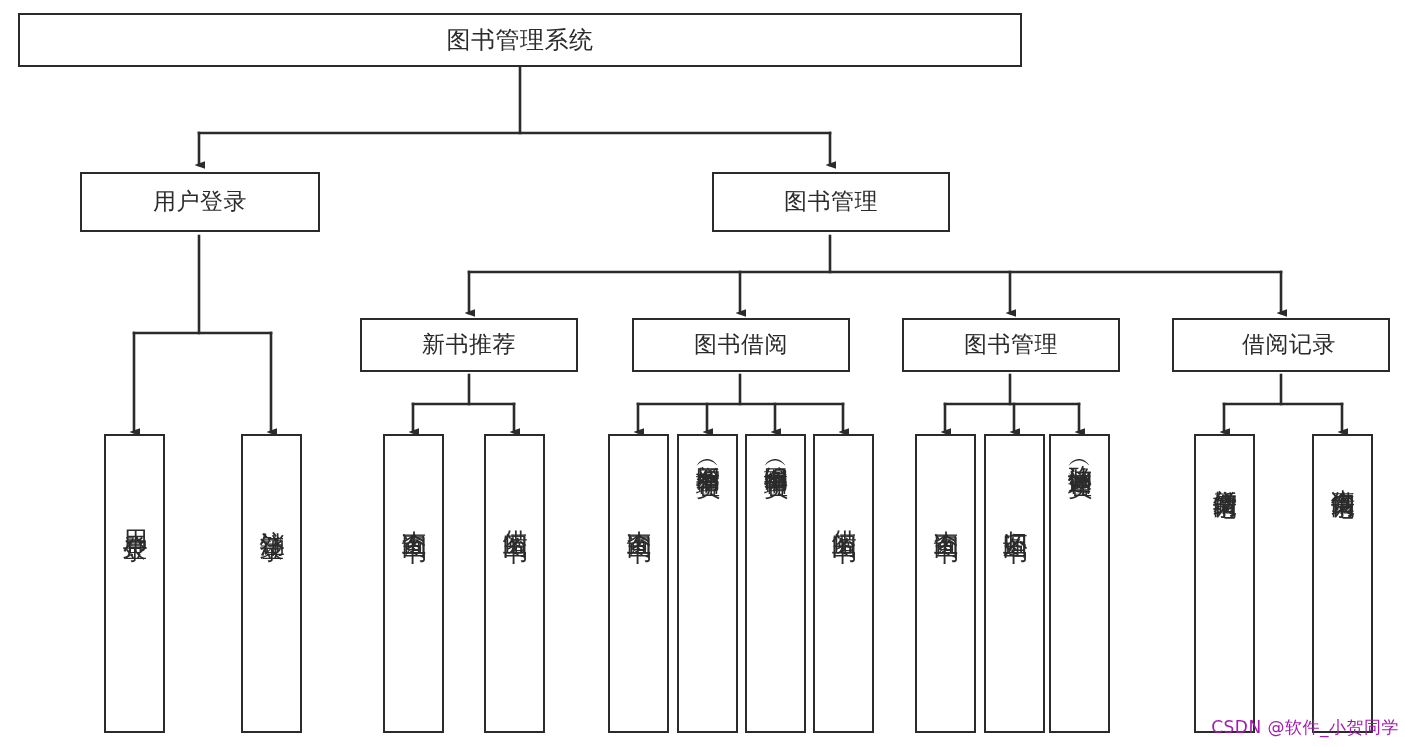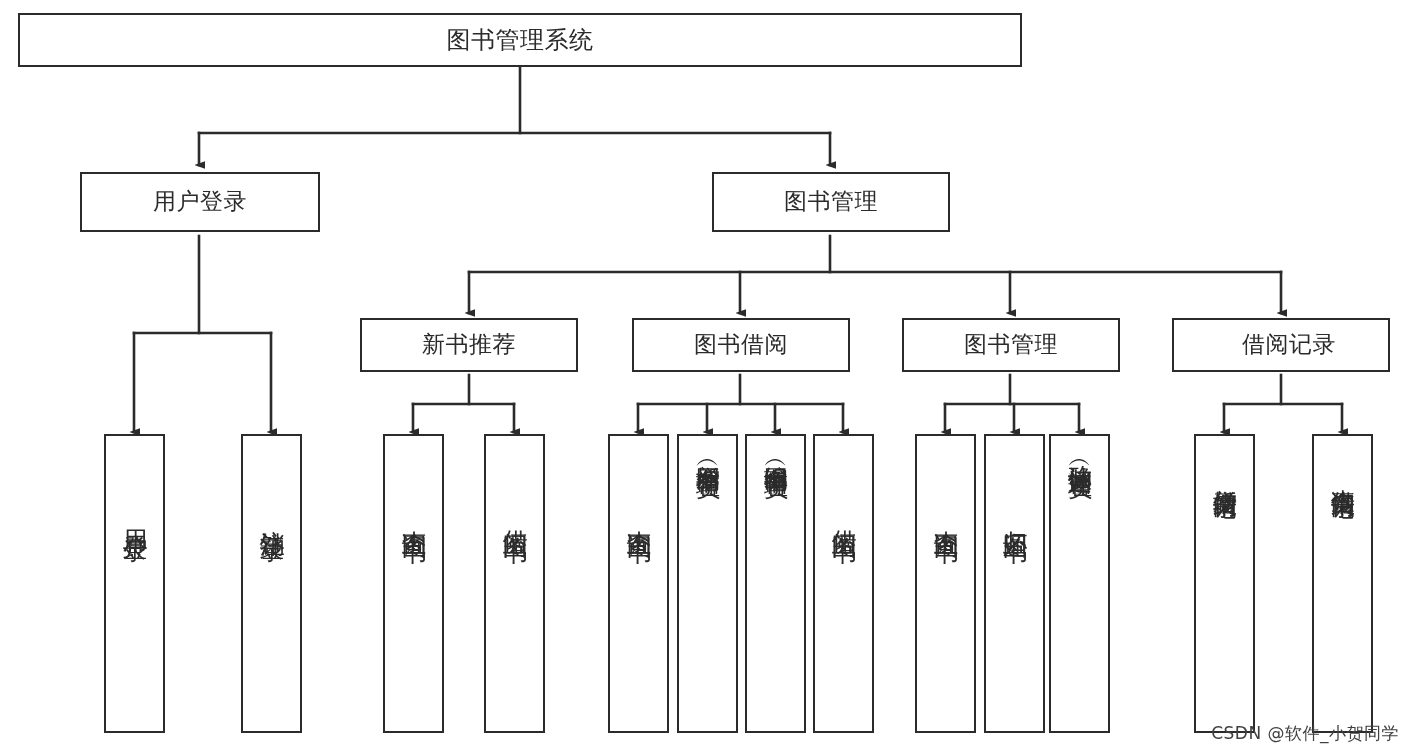--- a/index.html
+++ b/index.html
@@ -45,23 +45,23 @@
     font-size:25px;
     line-height:1.05;
     letter-spacing:3px;
     white-space:normal;
   }
   .node.v.tight .lbl{font-size:24px;letter-spacing:1.5px;}
 
   .watermark{
     position:absolute;
     right:6px;
-    bottom:2px;
+    bottom:8px;
     font-size:17px;
-    color:#404040;
+    color:#a21caf;
     letter-spacing:0.5px;
     user-select:none;
     white-space:nowrap;
   }
 </style>
 </head>
 <body>
 
 <div id="canvas">
 

